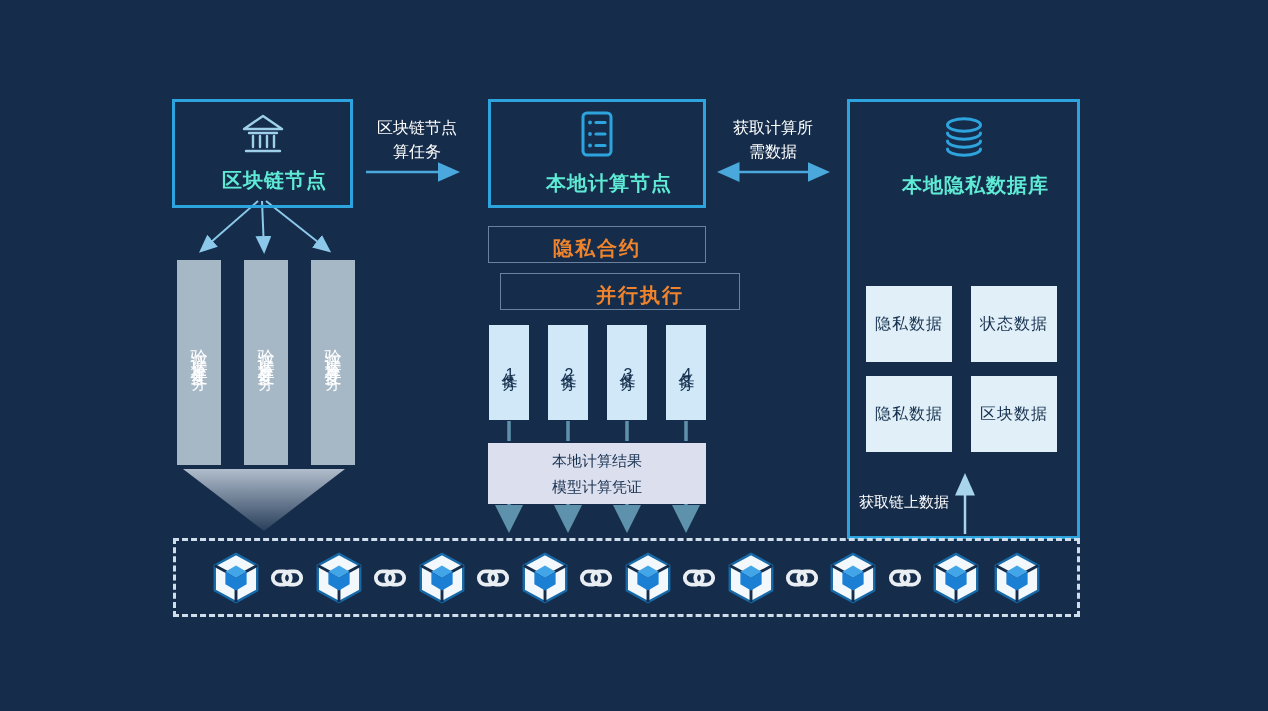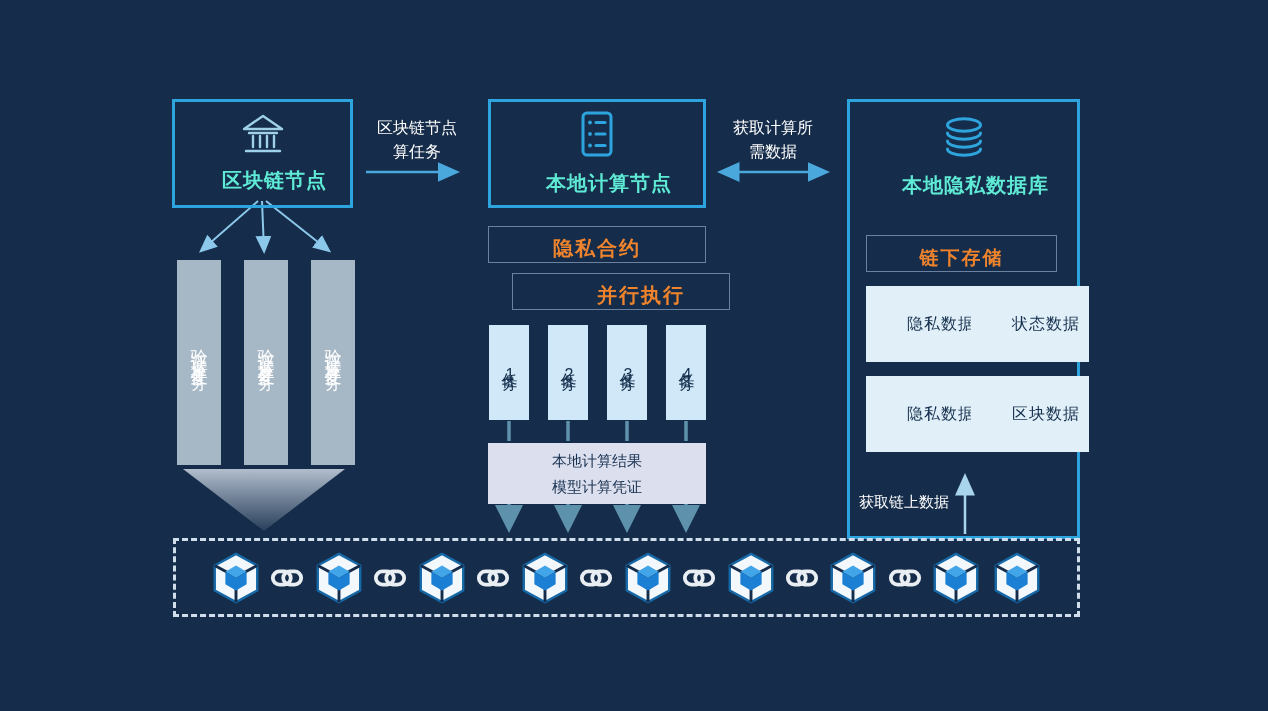--- a/index.html
+++ b/index.html
@@ -46,21 +46,21 @@
 
   .result-box{
     width:218px;height:61px;background:#dcdfee;
     display:flex;flex-direction:column;align-items:center;justify-content:center;
     color:#16304f;font-size:15px;line-height:1.7;font-weight:500;
   }
 
   .cell{
     width:86px;height:76px;background:#e1f0f8;
     display:flex;align-items:center;justify-content:center;
-    color:#16304f;font-size:16px;font-weight:500;letter-spacing:1px;padding-left:32px;
+    color:#16304f;font-size:16px;font-weight:500;letter-spacing:1px;
   }
 
   .shard-label{
     color:#f0842c;font-weight:bold;font-size:20px;letter-spacing:2px;
     text-align:center;text-shadow:0 1px 3px rgba(0,0,0,.55);
   }
 
   .chain-box{
     left:173px;top:538px;width:907px;height:79px;
     border:3px dashed #cfdeea;box-sizing:border-box;
@@ -161,23 +161,20 @@
     <span style="margin-top:14px;">
       <svg width="46" height="44" viewBox="0 0 46 44" fill="none" stroke="#2ea4de" stroke-width="3" stroke-linecap="round">
         <ellipse cx="23" cy="9" rx="16.5" ry="6.2"></ellipse>
         <path d="M6.5,17 a16.5,6.2 0 0 0 33,0"></path>
         <path d="M6.5,25 a16.5,6.2 0 0 0 33,0"></path>
         <path d="M6.5,33 a16.5,6.2 0 0 0 33,0"></path>
       </svg>
     </span>
     <span class="node-label" style="margin-top:8px;">本地隐私数据库</span>
 
-    <div class="abs thin-box" style="left:16px;top:133px;width:191px;height:37px;">
-      <span class="orange-text" style="font-size:19px;">链下存储</span>
-    </div>
 
     <div class="abs cell" style="left:16px;top:184px;">
       <span>隐私数据</span>
     </div>
     <div class="abs cell" style="left:121px;top:184px;">
       <span>状态数据</span>
     </div>
     <div class="abs cell" style="left:16px;top:274px;">
       <span>隐私数据</span>
     </div>
@@ -193,21 +190,21 @@
     <span class="vtext">验证运算任务2</span>
   </div>
   <div class="abs vbar" style="left:311px;top:260px;">
     <span class="vtext">验证运算任务3</span>
   </div>
 
 
   <div class="abs thin-box" style="left:488px;top:226px;width:218px;height:37px;">
     <span class="orange-text">隐私合约</span>
   </div>
-  <div class="abs thin-box" style="left:512px;top:273px;width:218px;height:37px;padding-left:40px;">
+  <div class="abs thin-box" style="left:500px;top:273px;width:240px;height:37px;padding-left:40px;">
     <span class="orange-text">并行执行</span>
   </div>
 
   <div class="abs task-box" style="left:489px;top:325px;">
     <span class="task-text">任务1</span>
   </div>
   <div class="abs task-box" style="left:548px;top:325px;">
     <span class="task-text">任务2</span>
   </div>
   <div class="abs task-box" style="left:607px;top:325px;">

